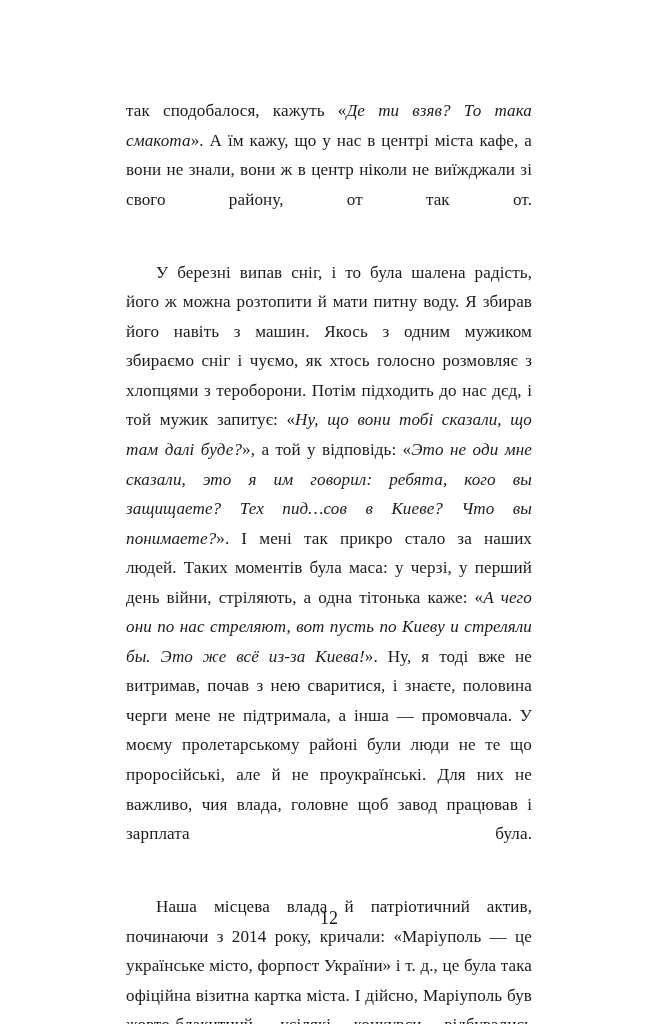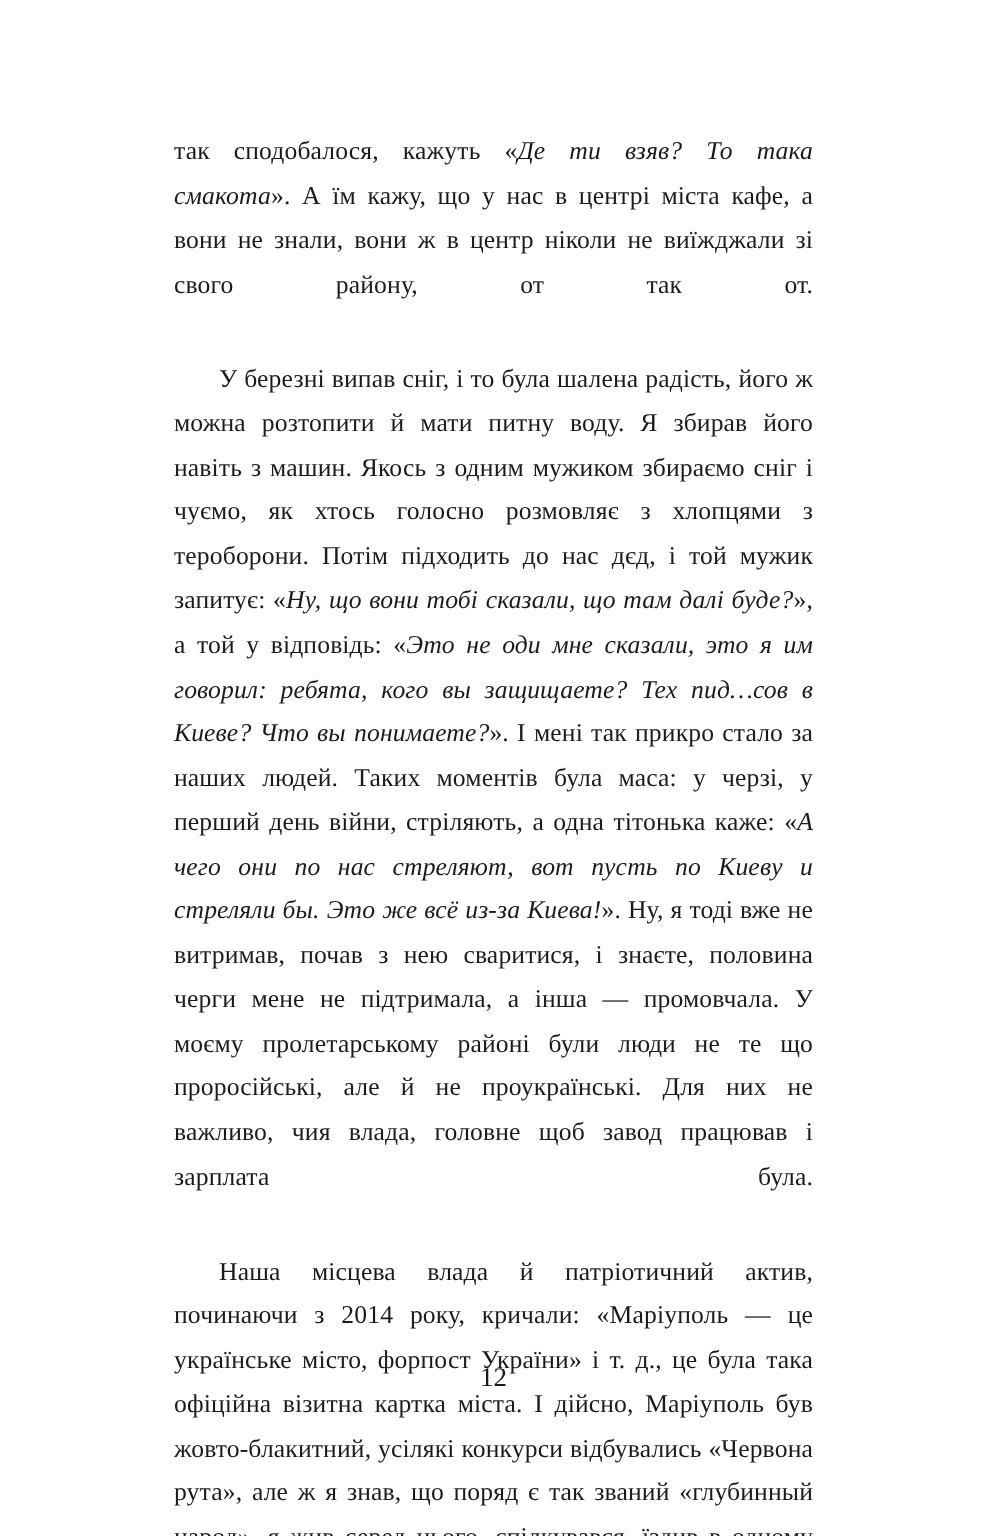--- a/index.html
+++ b/index.html
@@ -35,21 +35,21 @@
     line-height: 29.55px;
     text-align: justify;
     text-justify: inter-word;
     hyphens: manual;
     -webkit-hyphens: manual;
     word-spacing: 0.01em;
     letter-spacing: 0.005em;
   }
 
   .para {
-    margin: 4px;
+    margin: 14px;
     text-indent: 0;
     text-align: justify;
   }
   .para.indent {
     text-indent: 30px;
   }
 
   
   .para:after {
     content: "";

